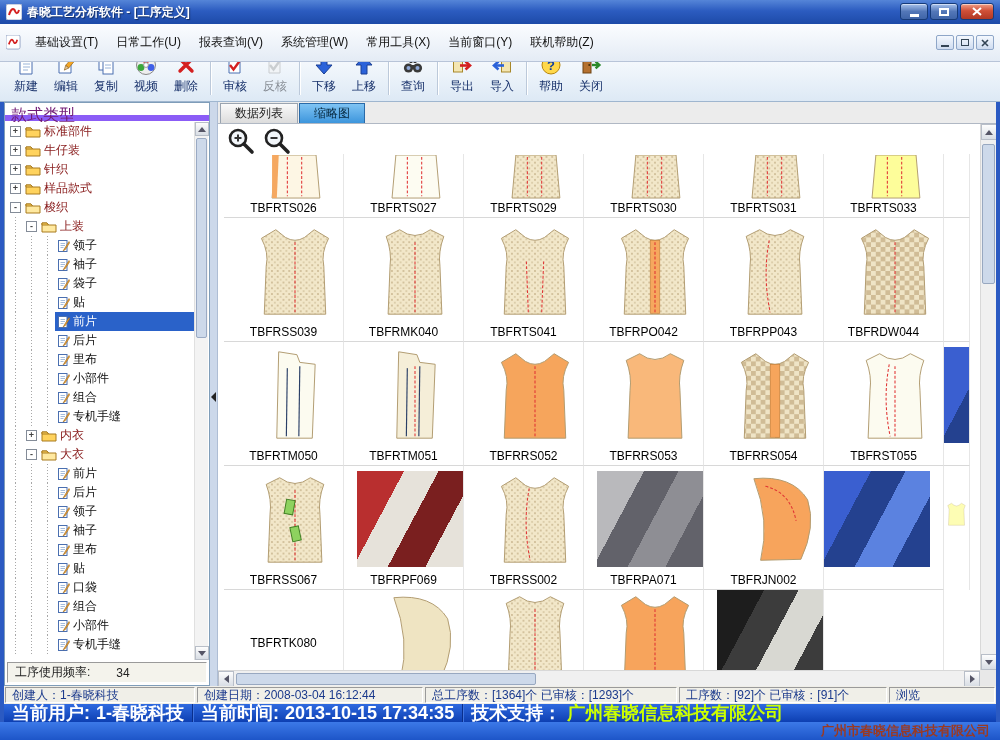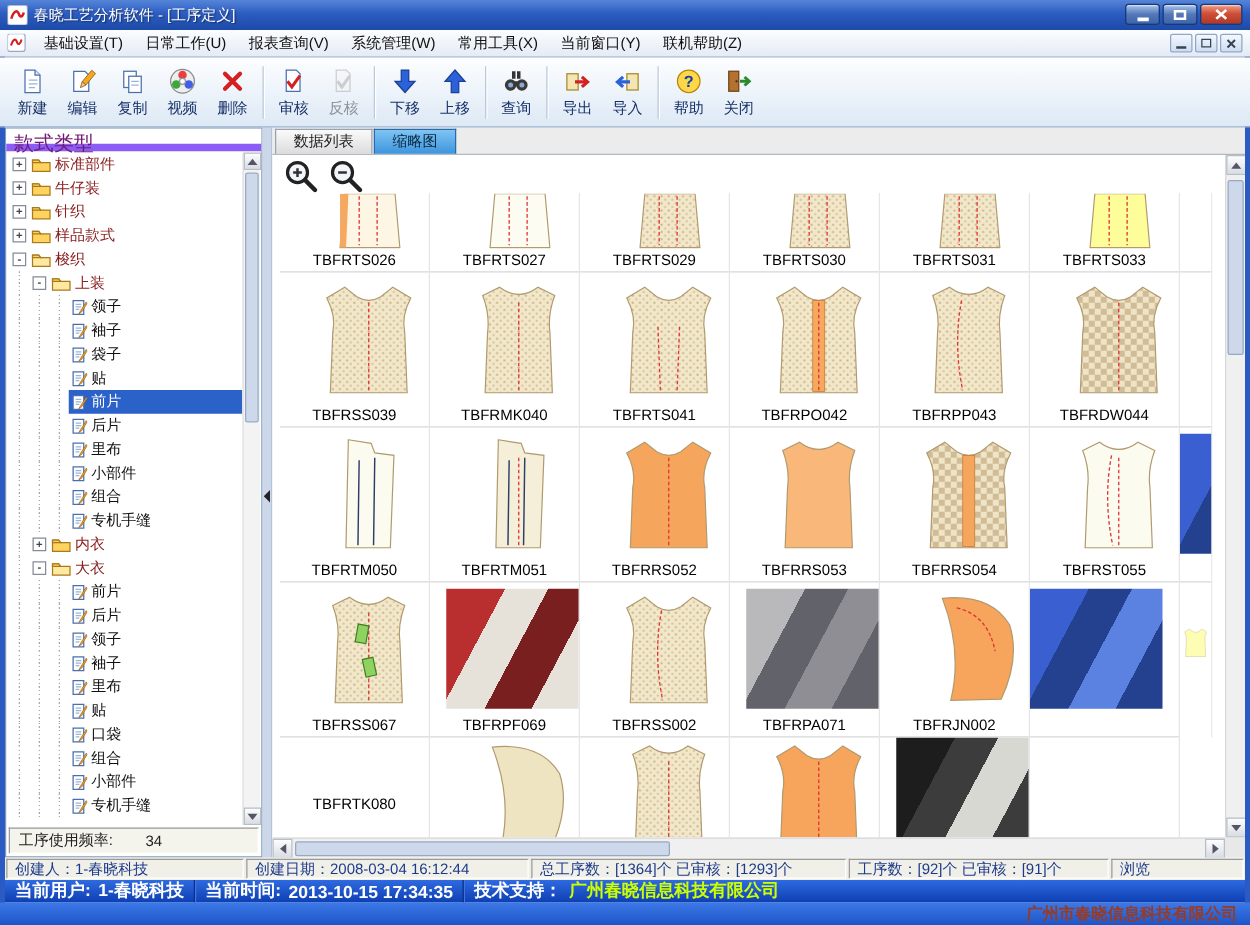--- a/index.html
+++ b/index.html
@@ -4,28 +4,28 @@
 <style>
 *{margin:0;padding:0;box-sizing:border-box}
 html,body{width:1000px;height:740px;overflow:hidden;font-family:"Liberation Sans","DejaVu Sans",sans-serif;background:#d6dbe2}
 body{position:relative}
 
 .frame-l,.frame-r{position:absolute;top:24px;bottom:0;width:4px;background:#2b5ac2;z-index:40}
 .frame-l{left:0}.frame-r{right:0}
 
 .titlebar{position:absolute;left:0;top:0;right:0;height:24px;background:linear-gradient(#5585d8,#2c5cc0 45%,#1d4aa8);display:flex;align-items:center;padding:0 6px;z-index:50}
 .appicon{width:16px;height:16px;margin-right:5px;flex:none}
-.title{color:#fff;font-size:12px;font-weight:normal;text-shadow:1px 1px 1px rgba(0,0,0,.45);white-space:nowrap}
+.title{color:#fff;font-size:12px;font-weight:bold;text-shadow:1px 1px 1px rgba(0,0,0,.45);white-space:nowrap}
 .winbtns{position:absolute;right:6px;top:3px;display:flex;gap:2px}
 .wb{width:28px;height:17px;border:1px solid #163a78;border-radius:3px;background:linear-gradient(#a8c2ec,#5377b8 50%,#3f64a8);display:flex;align-items:center;justify-content:center;box-shadow:inset 0 1px 0 rgba(255,255,255,.5);cursor:default}
 .wb.close{background:linear-gradient(#f0a088,#d05038 45%,#b03824);width:34px}
 .glyph-min{width:9px;height:3px;background:#fff;margin-top:7px}
 .glyph-max{width:10px;height:8px;border:2px solid #fff}
 
-.menubar{position:absolute;left:0;top:24px;right:0;height:22px;background:linear-gradient(#fbfdff,#e4ebf5);border-bottom:1px solid #b8c4d8;display:flex;align-items:center;padding:0 4px;z-index:45}
+.menubar{position:absolute;left:0;top:24px;right:0;height:38px;background:linear-gradient(#fbfdff,#e4ebf5);border-bottom:1px solid #b8c4d8;display:flex;align-items:center;padding:0 4px;z-index:45}
 .menuicon{width:16px;height:16px;margin:0 4px 0 2px;flex:none}
 .mitem{font-size:12px;color:#111;padding:2px 9px;white-space:nowrap;cursor:default}
 .mdibtns{margin-left:auto;display:flex;gap:2px;padding-right:2px}
 .mdib{width:18px;height:15px;border:1px solid #8ea6c8;background:linear-gradient(#f4f8fe,#cfdcf0);border-radius:2px;display:flex;align-items:center;justify-content:center}
 .g-min{width:8px;height:2px;background:#345;margin-top:7px}
 .g-res{width:8px;height:7px;border:1px solid #345}
 
 .toolbar{position:absolute;left:0;top:46px;right:0;height:56px;background:linear-gradient(#fdfeff,#dde9f5);border-bottom:1px solid #9fb6cf;display:flex;align-items:center;padding:0 6px;z-index:44}
 .tbtn{width:40px;height:50px;display:flex;flex-direction:column;align-items:center;justify-content:center;gap:1px;cursor:default;border:1px solid transparent;border-radius:3px}
 .tbtn .ic{width:26px;height:24px;display:flex;align-items:center;justify-content:center}
@@ -86,21 +86,21 @@
 .hsp{flex:1}
 .tri-up{width:0;height:0;border-left:4px solid transparent;border-right:4px solid transparent;border-bottom:5px solid #556}
 .tri-dn{width:0;height:0;border-left:4px solid transparent;border-right:4px solid transparent;border-top:5px solid #556}
 .tri-lf{width:0;height:0;border-top:4px solid transparent;border-bottom:4px solid transparent;border-right:5px solid #556}
 .tri-rt{width:0;height:0;border-top:4px solid transparent;border-bottom:4px solid transparent;border-left:5px solid #556}
 
 .statusbar{position:absolute;left:4px;right:4px;bottom:36px;height:18px;background:#efeee8;display:flex;gap:2px;padding:1px;z-index:41}
 .sp{border:1px solid;border-color:#9a9a9a #fff #fff #9a9a9a;background:#f0efe8;padding:0 6px;font-size:12px;line-height:14px;color:#1b3a8c;white-space:nowrap;overflow:hidden}
 .sp1{width:190px}.sp2{width:226px}.sp3{width:252px}.sp4{width:208px}.sp5{flex:1}
 .infobar{position:absolute;left:4px;right:4px;bottom:18px;height:18px;background:linear-gradient(#2f6ae0,#0d3fb2);display:flex;align-items:center;z-index:41}
-.ip{padding:0 8px;font-size:14px;font-weight:bold;color:#fff;white-space:nowrap;border-right:1px solid #0a2f8c;box-shadow:1px 0 0 #3f74e0;height:100%;display:flex;align-items:center;gap:6px}
+.ip{padding:0 8px;font-size:18px;font-weight:bold;color:#fff;white-space:nowrap;border-right:1px solid #0a2f8c;box-shadow:1px 0 0 #3f74e0;height:100%;display:flex;align-items:center;gap:6px}
 .ip.last{border-right:none;box-shadow:none}
 .ipv.support{color:#ccff00}
 .bottomstrip{position:absolute;left:0;right:0;bottom:0;height:18px;background:linear-gradient(#3c79e8,#1d55c8);display:flex;align-items:center;justify-content:flex-end;padding-right:10px;z-index:42}
 .company{font-size:13px;font-weight:bold;color:#9b3a22}
 </style>
 </head>
 <body>
 
 <div class="titlebar">
   <span class="appicon"><svg width="16" height="16" viewBox="0 0 16 16">

